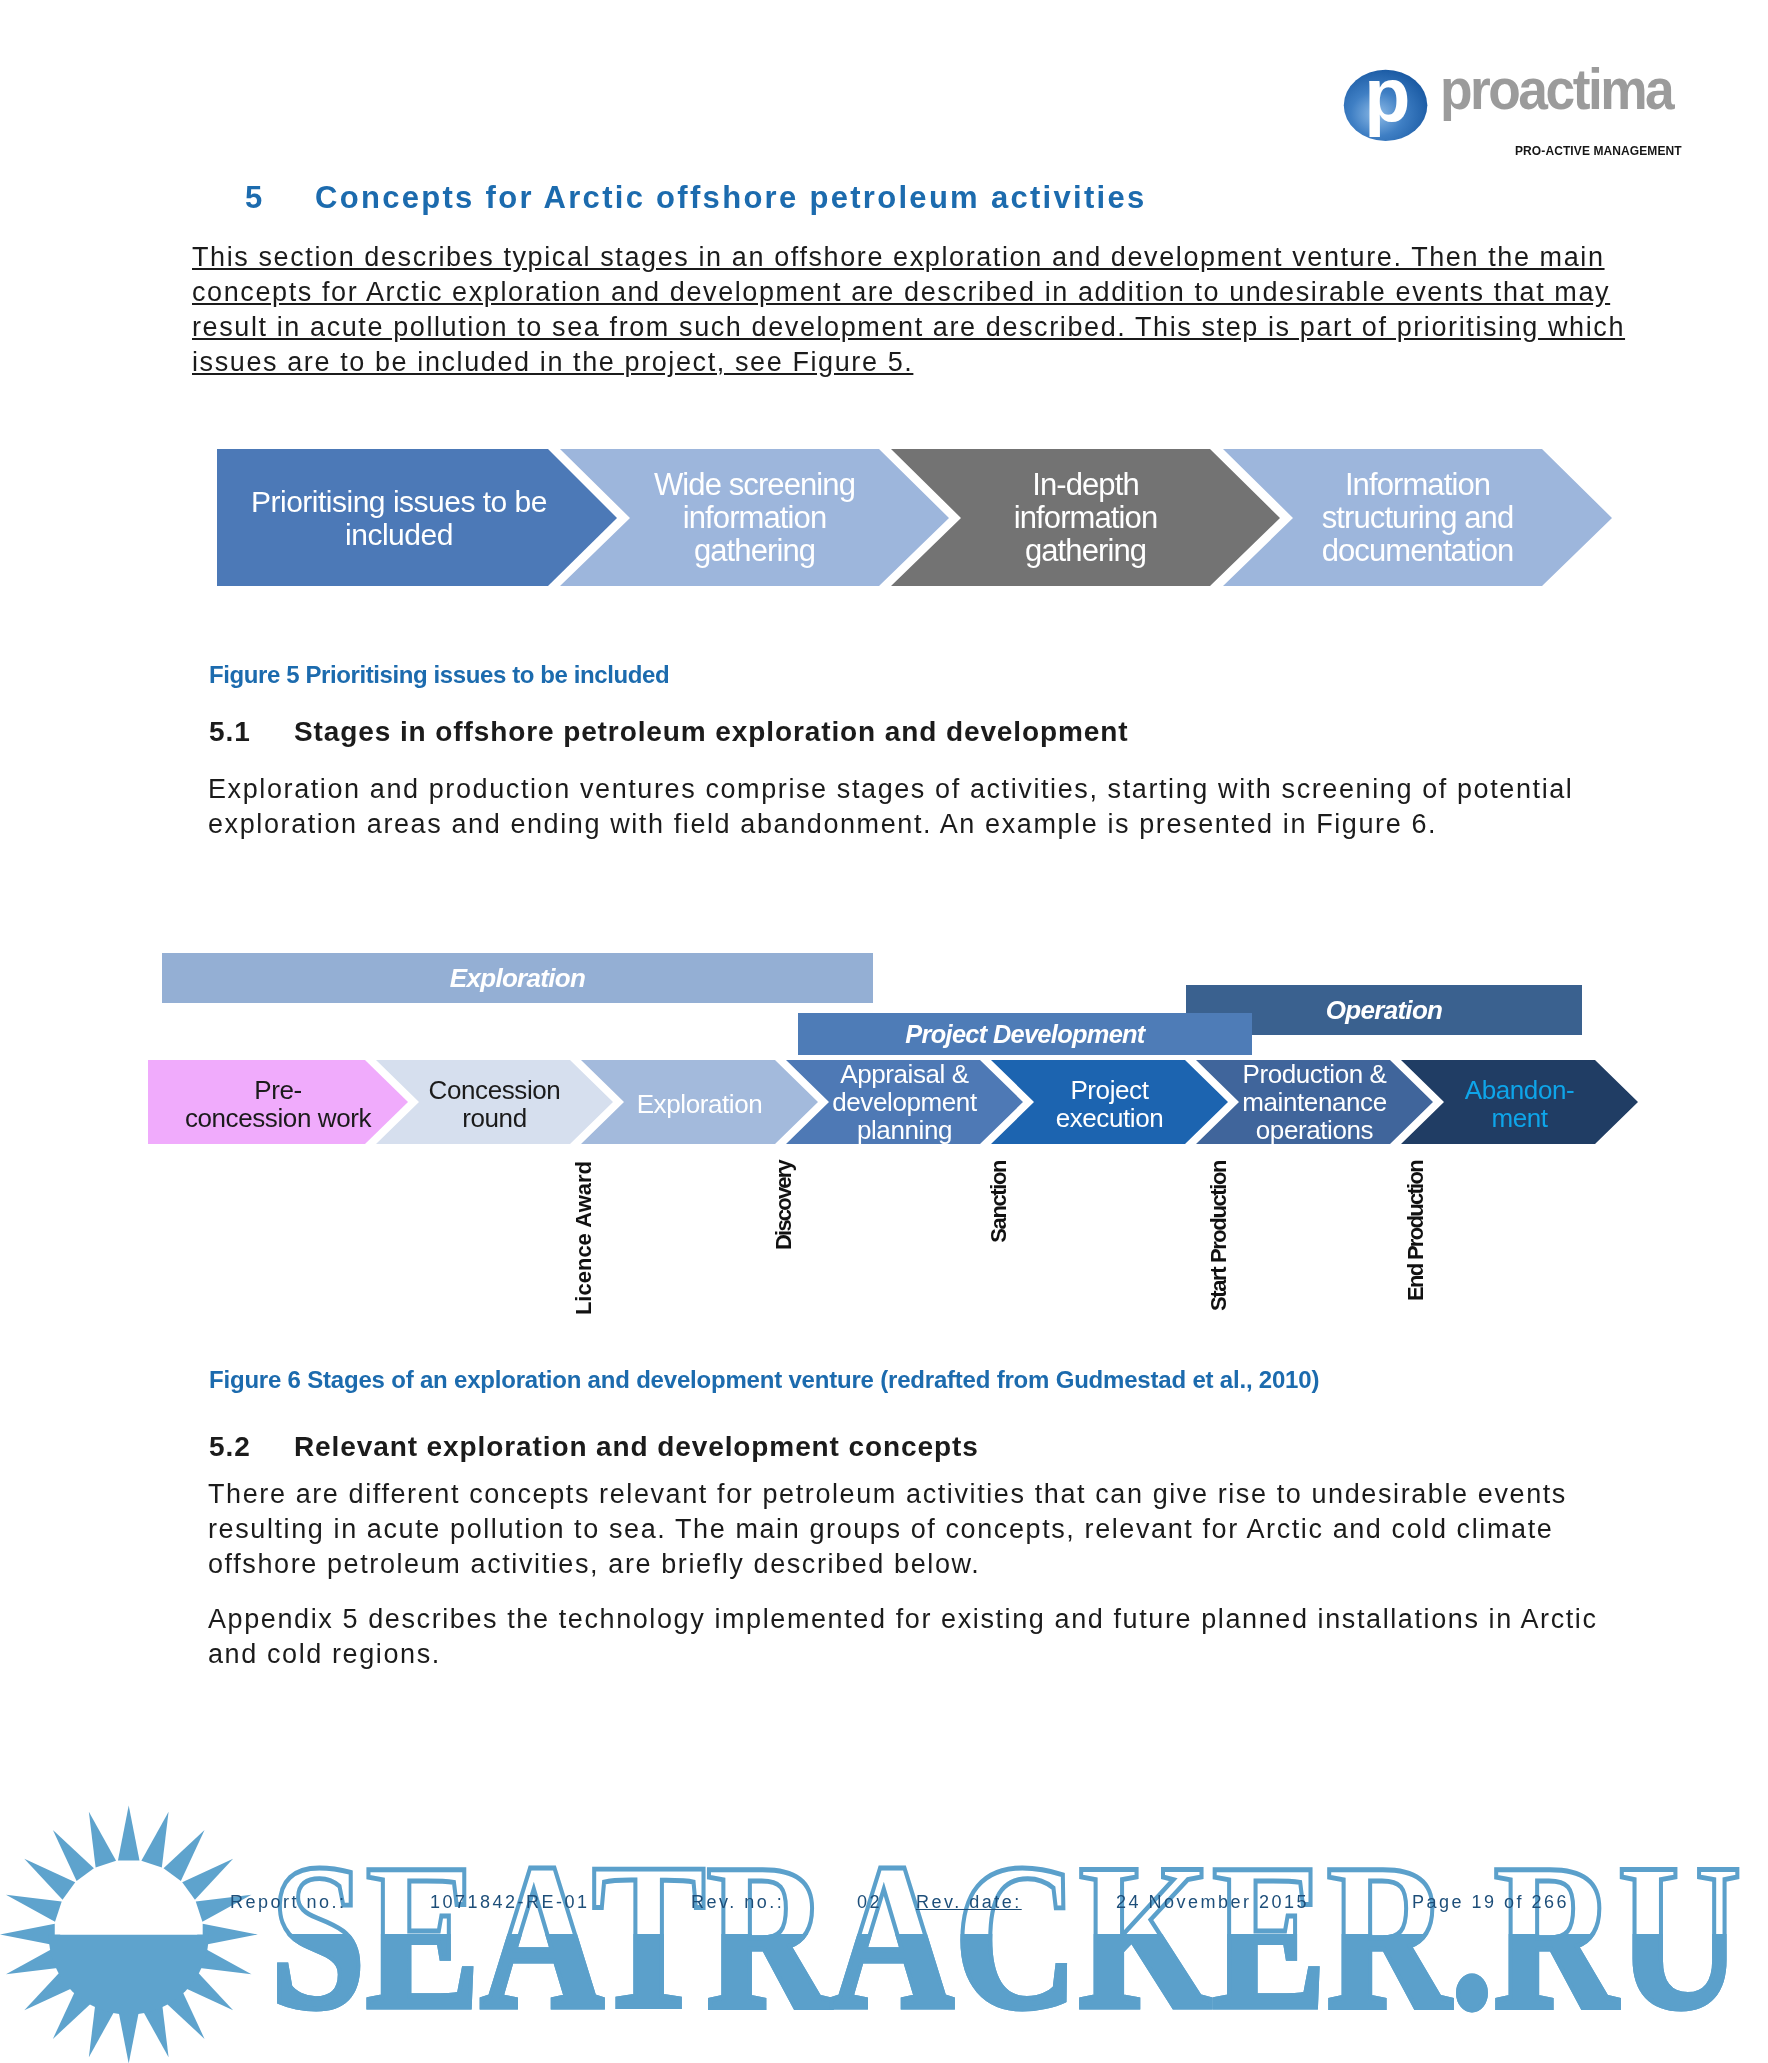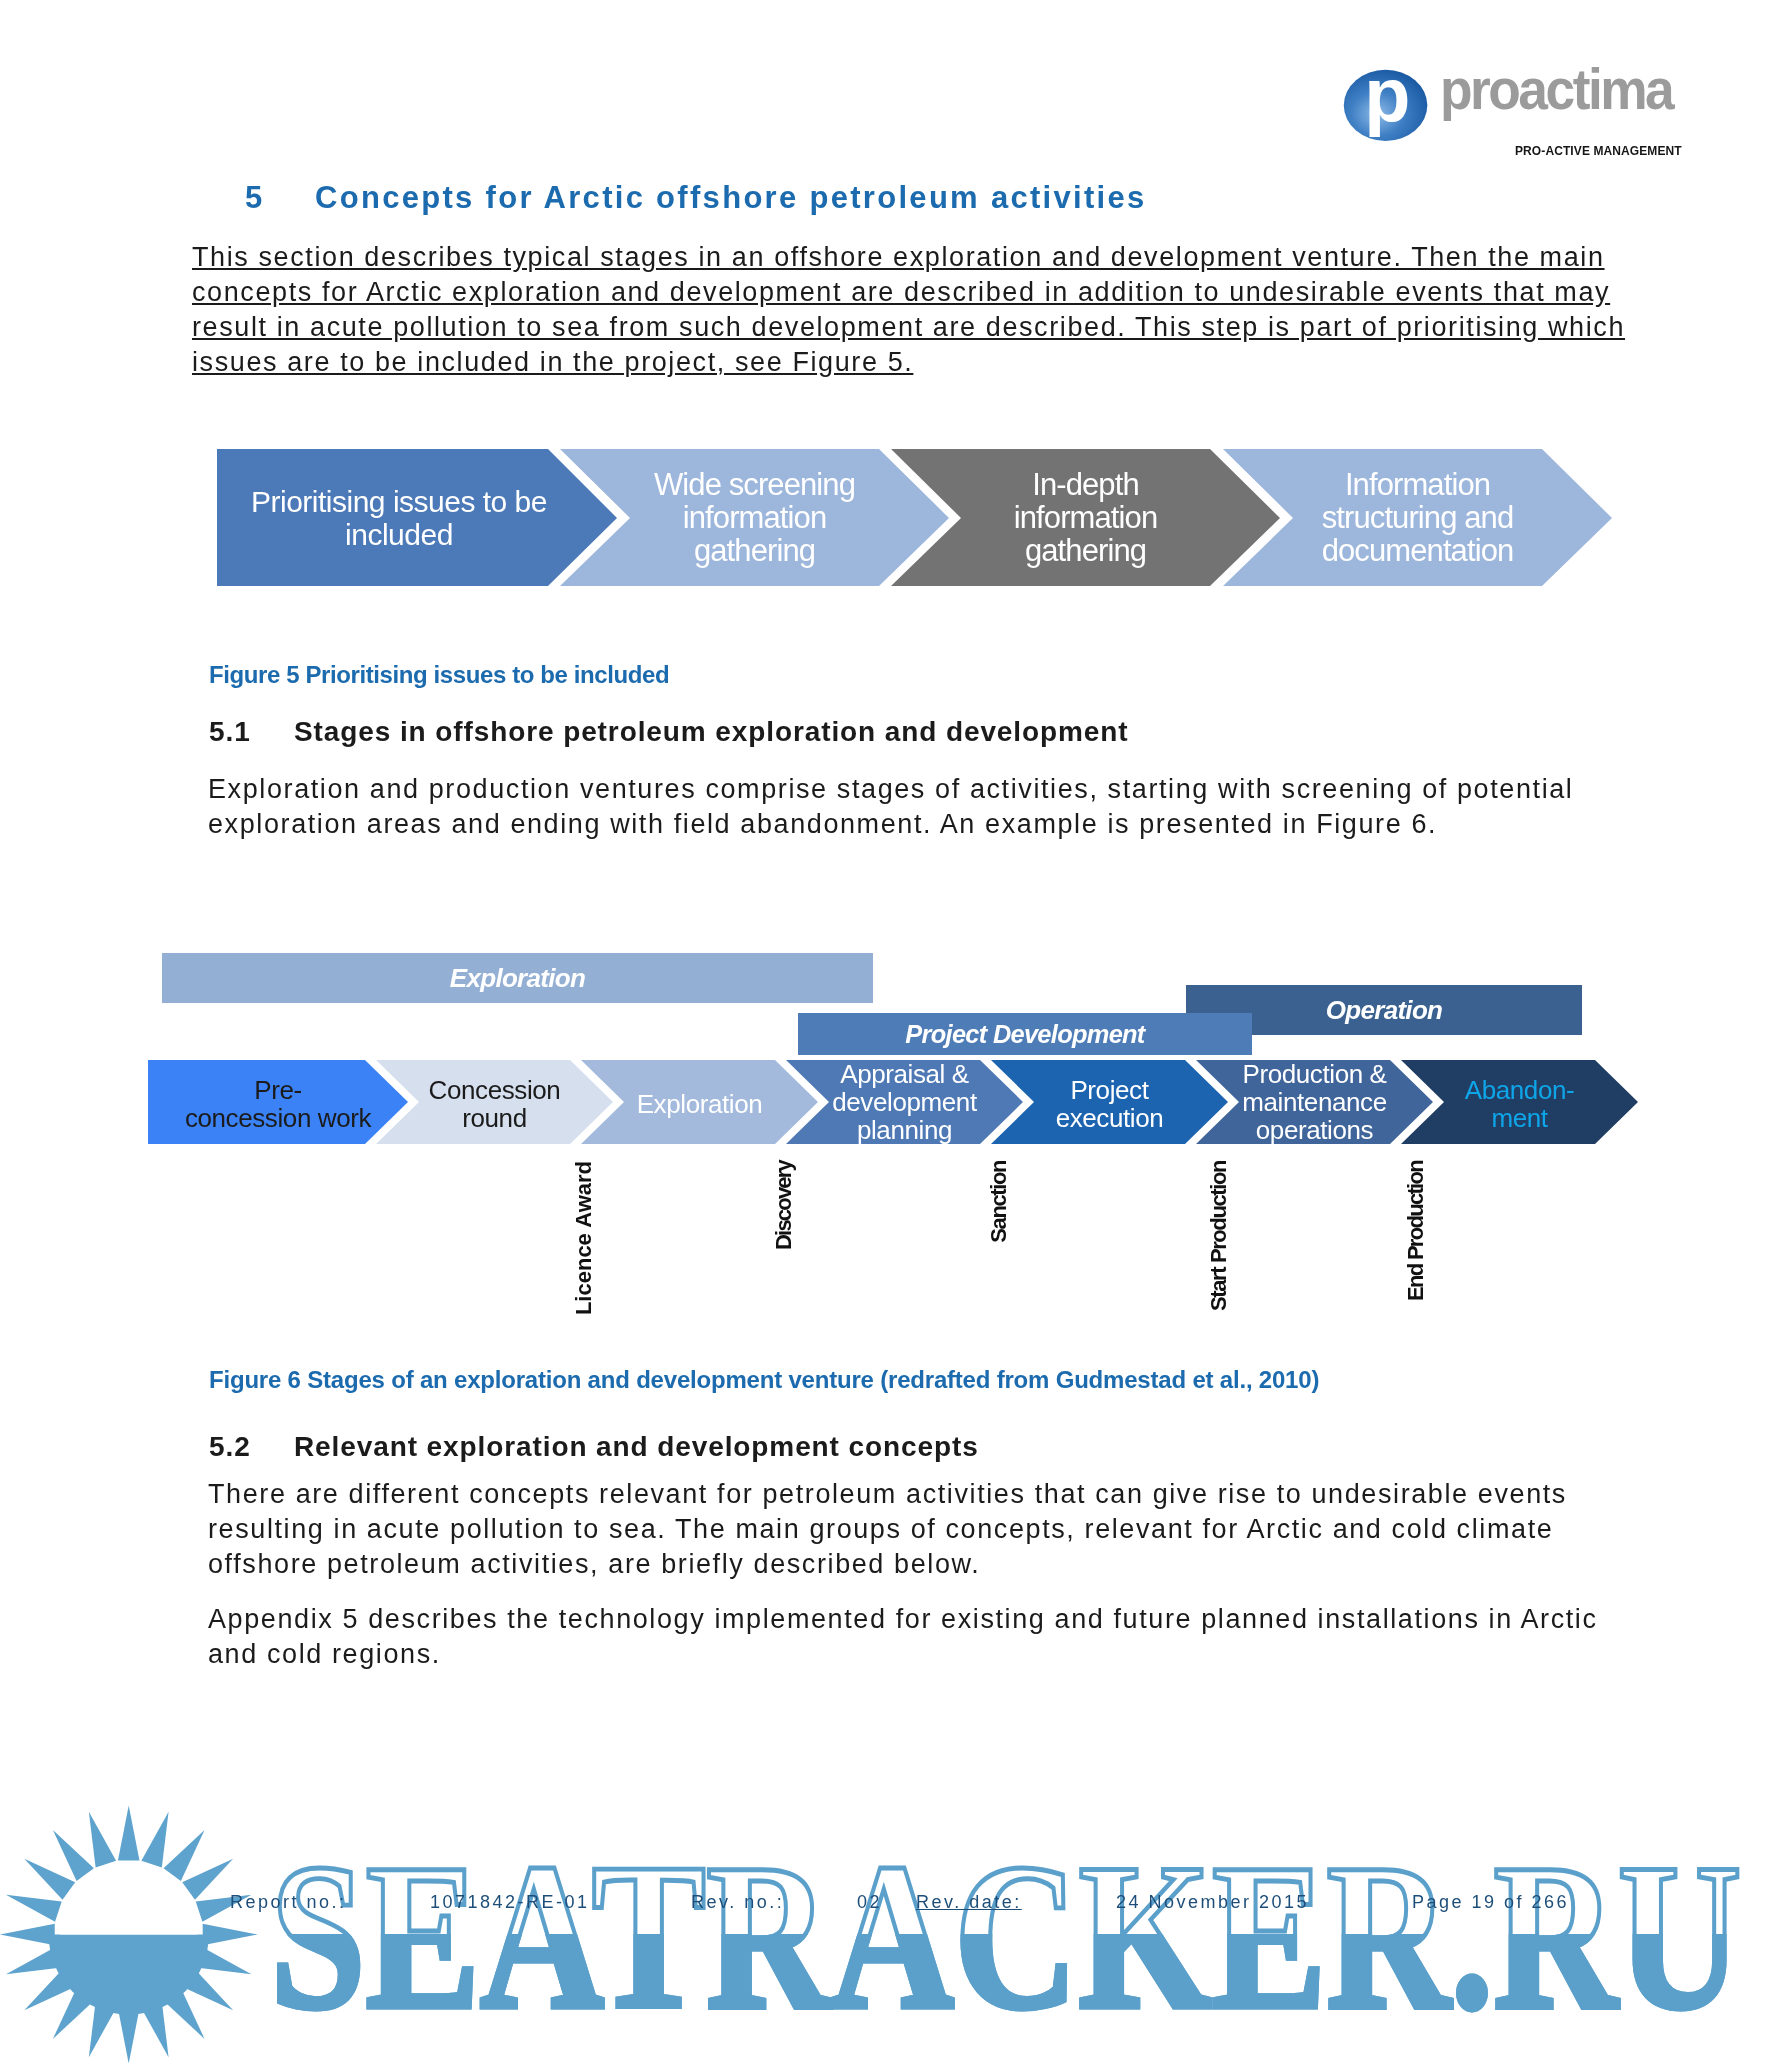--- a/index.html
+++ b/index.html
@@ -74,21 +74,21 @@
 
 <div class="abs body-text" style="left:208px; top:772px;">
 Exploration and production ventures comprise stages of activities, starting with screening of potential<br>
 exploration areas and ending with field abandonment. An example is presented in Figure 6.
 </div>
 
 <div class="bar" style="left:162px; top:953px; width:711px; height:50px; background:#94afd4;">Exploration</div>
 <div class="bar" style="left:1186px; top:953px; width:396px; height:50px; background:#3a618f;margin-top:32px;">Operation</div>
 <div class="bar" style="left:798px; top:1013px; width:454px; height:42px; background:#4e7cb7; font-size:25.4px;">Project Development</div>
 
-<div class="c6" style="left:148px; width:260px; background:#3b82f6; clip-path:polygon(0 0, 217px 0, 260px 42px, 217px 84px, 0 84px);">
+<div class="c6" style="left:148px; width:260px; background:#f0abfc; clip-path:polygon(0 0, 217px 0, 260px 42px, 217px 84px, 0 84px);">
   <div class="txt" style="color:#1b1b1b;">Pre-<br>concession work</div>
 </div>
 <div class="c6" style="left:376px; width:237px; background:#d6dfee; clip-path:polygon(0 0, 194px 0, 237px 42px, 194px 84px, 0 84px, 43px 42px);">
   <div class="txt" style="color:#1b1b1b;">Concession<br>round</div>
 </div>
 <div class="c6" style="left:581px; width:237px; background:#a3badc; clip-path:polygon(0 0, 194px 0, 237px 42px, 194px 84px, 0 84px, 43px 42px);">
   <div class="txt" style="color:#fff;">Exploration</div>
 </div>
 <div class="c6" style="left:786px; width:237px; background:#4e79b5; clip-path:polygon(0 0, 194px 0, 237px 42px, 194px 84px, 0 84px, 43px 42px);">
   <div class="txt" style="color:#fff; padding-top:0;">Appraisal &amp;<br>development<br>planning</div>

